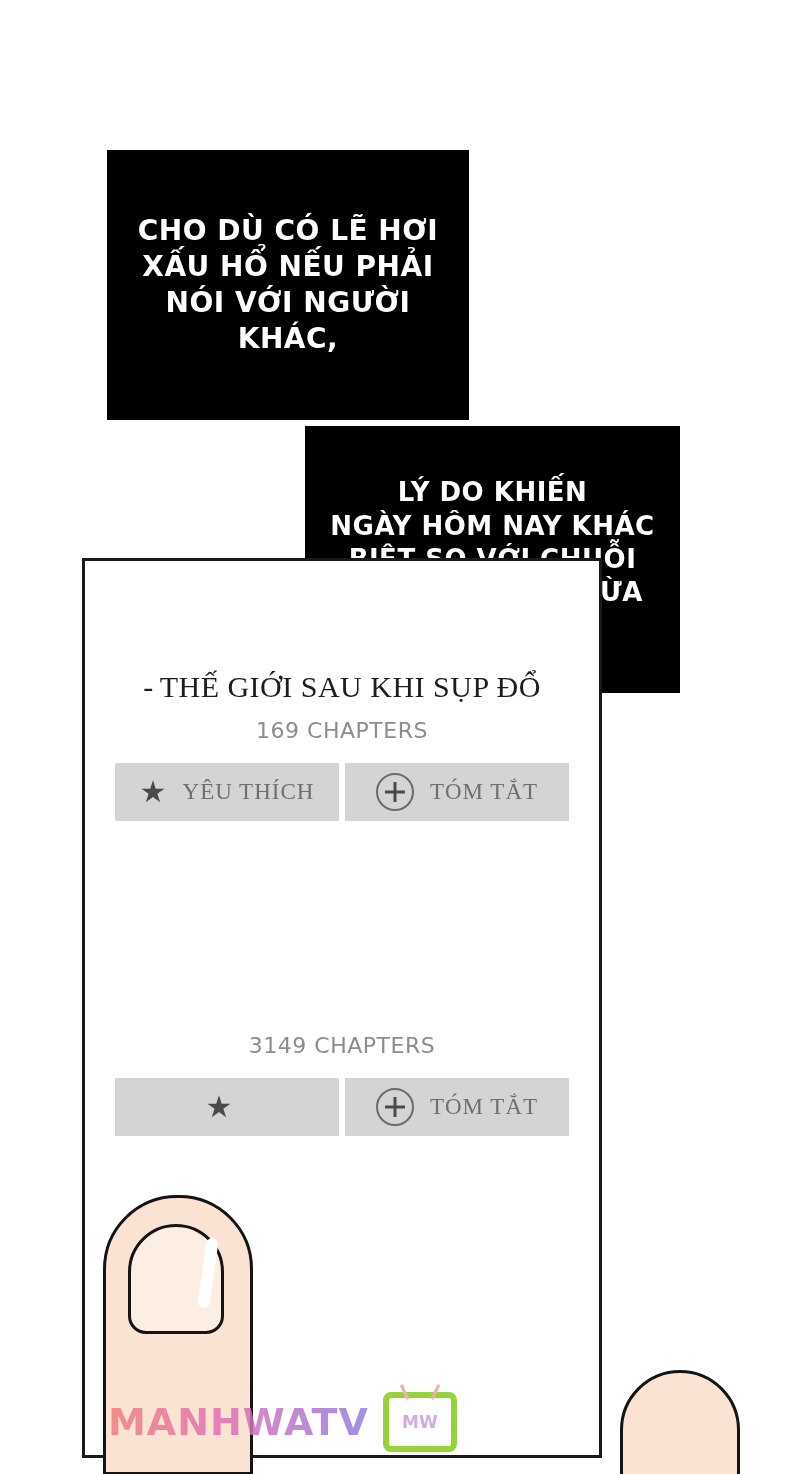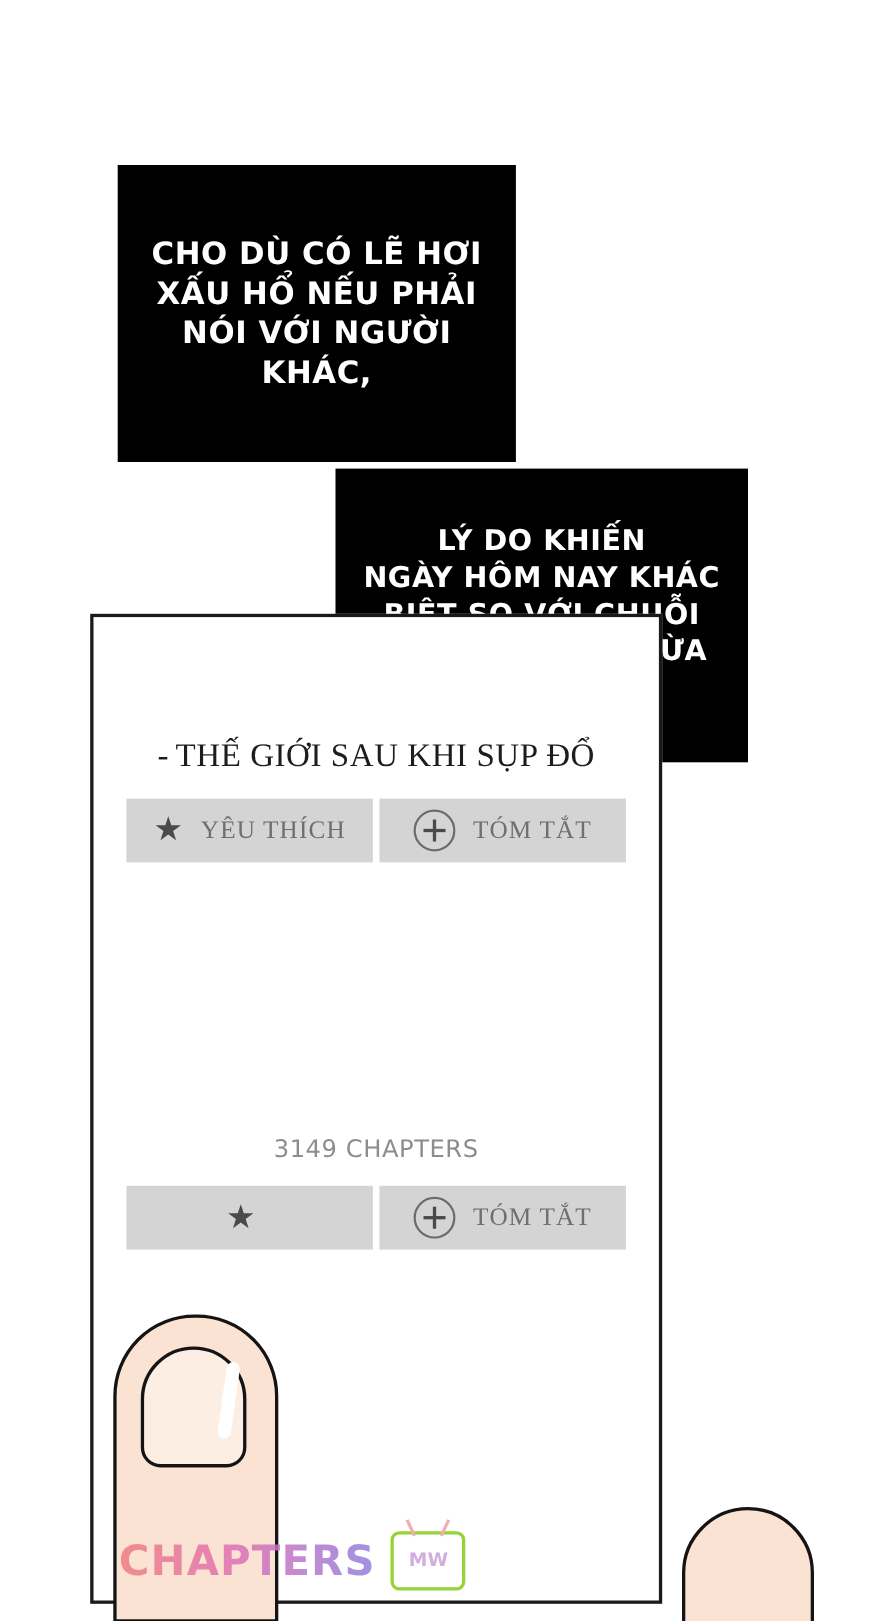--- a/index.html
+++ b/index.html
@@ -233,21 +233,21 @@
     font-size: 38px;
     letter-spacing: 1px;
     background: linear-gradient(90deg, #f07f7f 0%, #e06fb5 45%, #8f7fe0 100%);
     -webkit-background-clip: text;
     background-clip: text;
     color: transparent;
   }
   #watermark .wm-tv {
     width: 62px;
     height: 48px;
-    border: 3px solid #84cc16;
+    border: 6px solid #84cc16;
     border-radius: 8px;
     display: flex;
     align-items: center;
     justify-content: center;
     position: relative;
     background: #ffffff;
   }
   #watermark .wm-tv span {
     font-family: "DejaVu Sans", sans-serif;
     font-weight: bold;
@@ -283,20 +283,21 @@
 ngày liên tục vừa
 qua là</div>
 </div>
 
 <div id="phone-panel">
 
   <div class="novel-entry" id="novel-1">
     <div class="novel-title">
       <span class="dash">-</span><span>THẾ GIỚI SAU KHI SỤP ĐỔ</span>
     </div>
+    <div class="novel-chapters">169 CHAPTERS</div>
     <div class="btn-row">
       <div class="btn">
         <span class="icon-star">★</span>
         <span class="btn-label">YÊU THÍCH</span>
       </div>
       <div class="btn">
         <span class="icon-plus"></span>
         <span class="btn-label">TÓM TẮT</span>
       </div>
     </div>
@@ -318,17 +319,17 @@
 
 </div>
 
 <div class="finger" id="finger-main">
   <div class="nail"></div>
   <div class="shine"></div>
 </div>
 <div class="finger" id="finger-side"></div>
 
 <div id="watermark">
-  <div class="wm-text">CHAPTERS</div>
+  <div class="wm-text">MANHWATV</div>
   <div class="wm-tv">
     <span>MW</span>
   </div>
 </div>
 
 </body></html>

